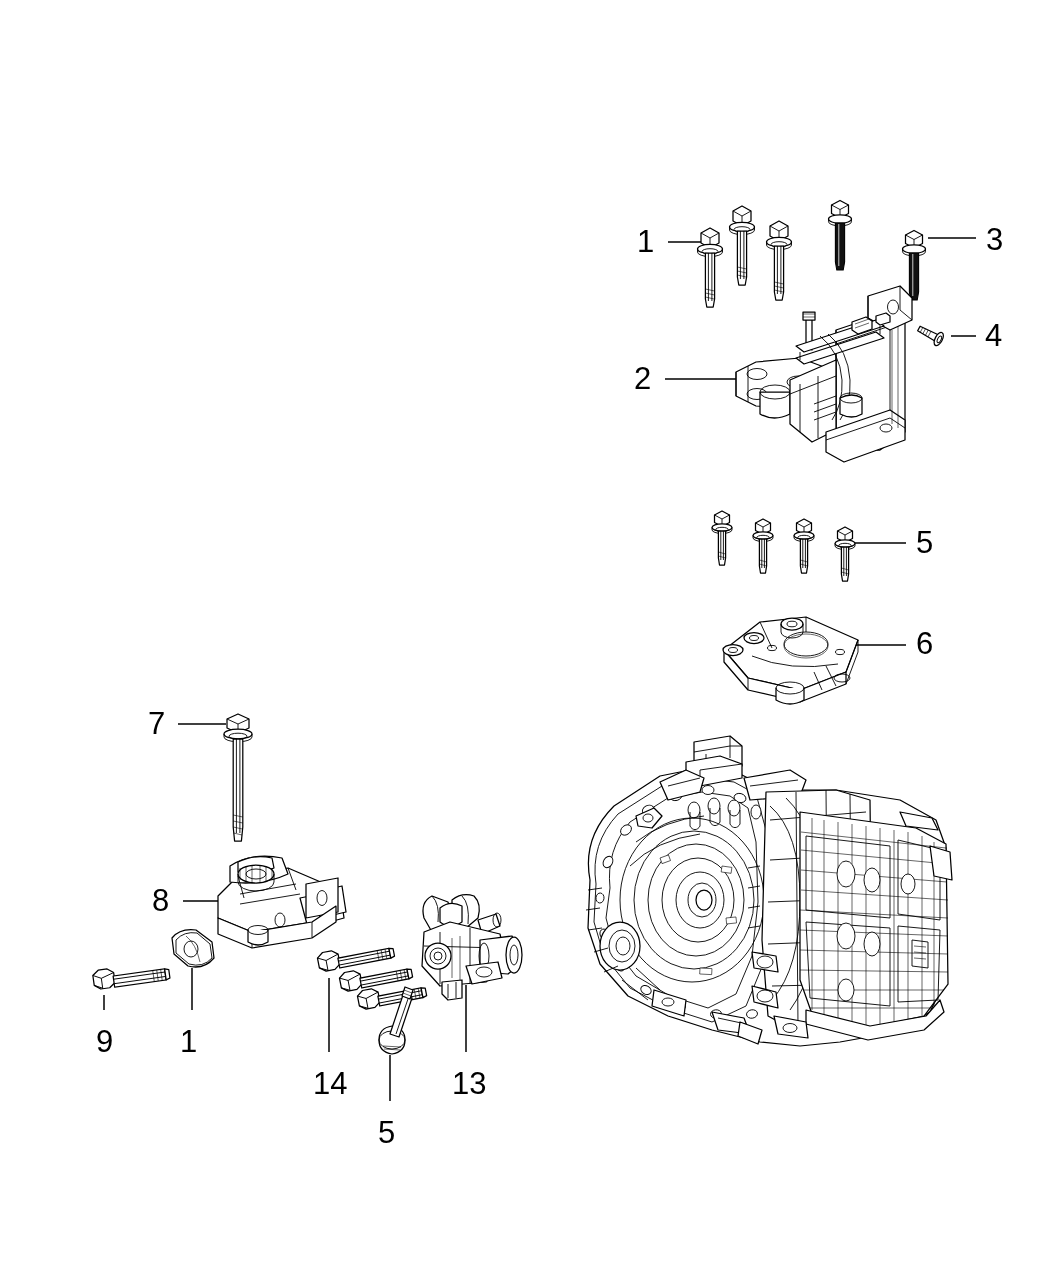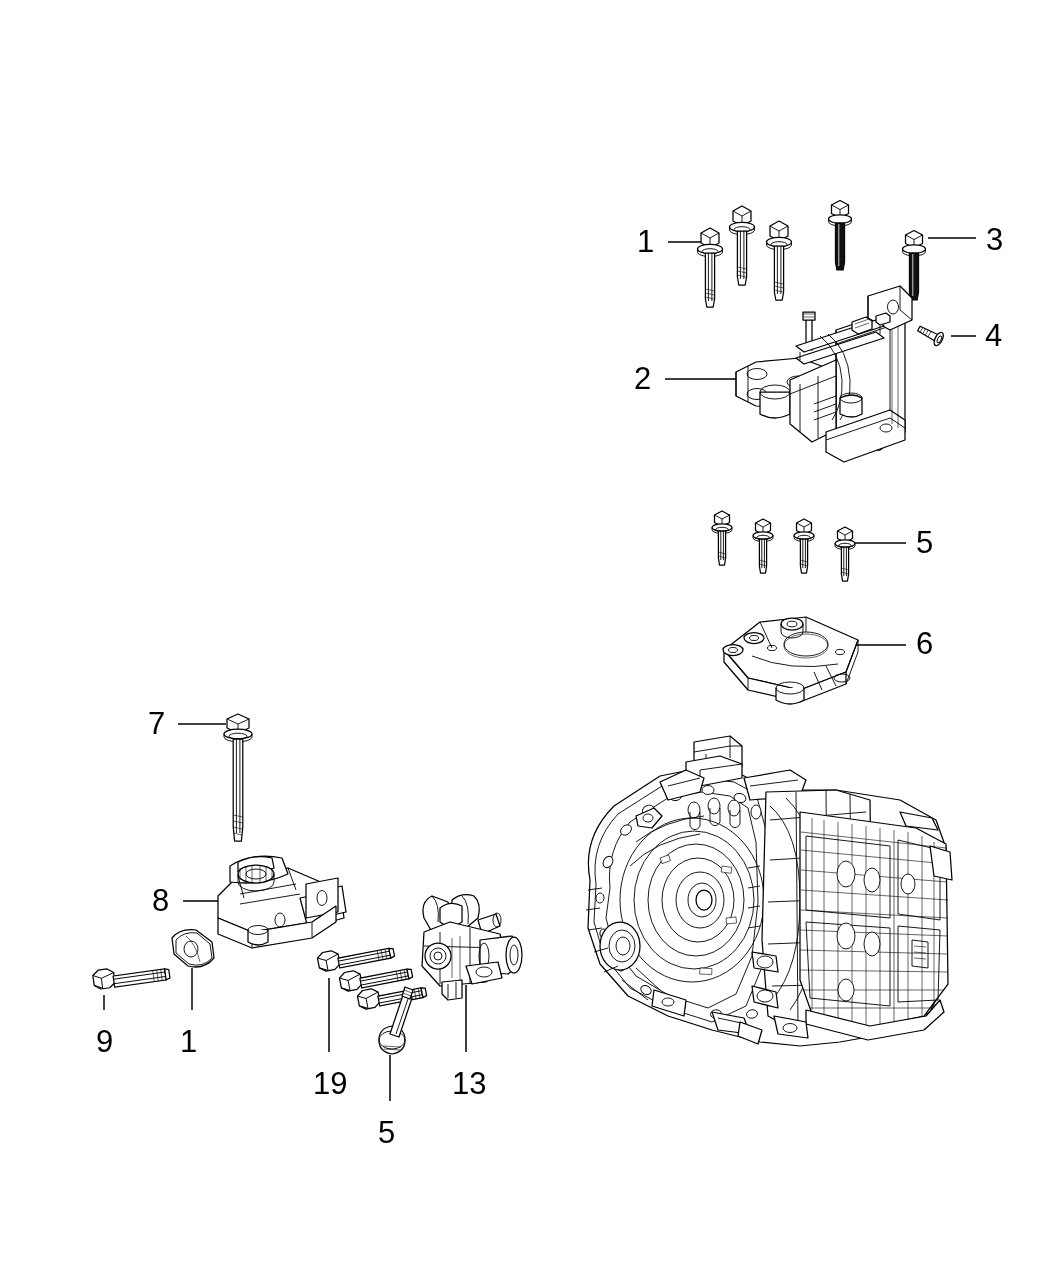--- a/index.html
+++ b/index.html
@@ -523,17 +523,17 @@
   <div class="callout-num" style="left:637px; top:226px;">1</div>
   <div class="callout-num" style="left:634px; top:363px;">2</div>
   <div class="callout-num" style="left:986px; top:224px;">3</div>
   <div class="callout-num" style="left:985px; top:320px;">4</div>
   <div class="callout-num" style="left:916px; top:527px;">5</div>
   <div class="callout-num" style="left:916px; top:628px;">6</div>
   <div class="callout-num" style="left:148px; top:708px;">7</div>
   <div class="callout-num" style="left:152px; top:885px;">8</div>
   <div class="callout-num" style="left:96px;  top:1026px;">9</div>
   <div class="callout-num" style="left:180px; top:1026px;">1</div>
-  <div class="callout-num" style="left:313px; top:1068px;">19</div>
+  <div class="callout-num" style="left:313px; top:1068px;">14</div>
   <div class="callout-num" style="left:378px; top:1117px;">5</div>
   <div class="callout-num" style="left:452px; top:1068px;">13</div>
 
 </div>
 
 </body></html>

